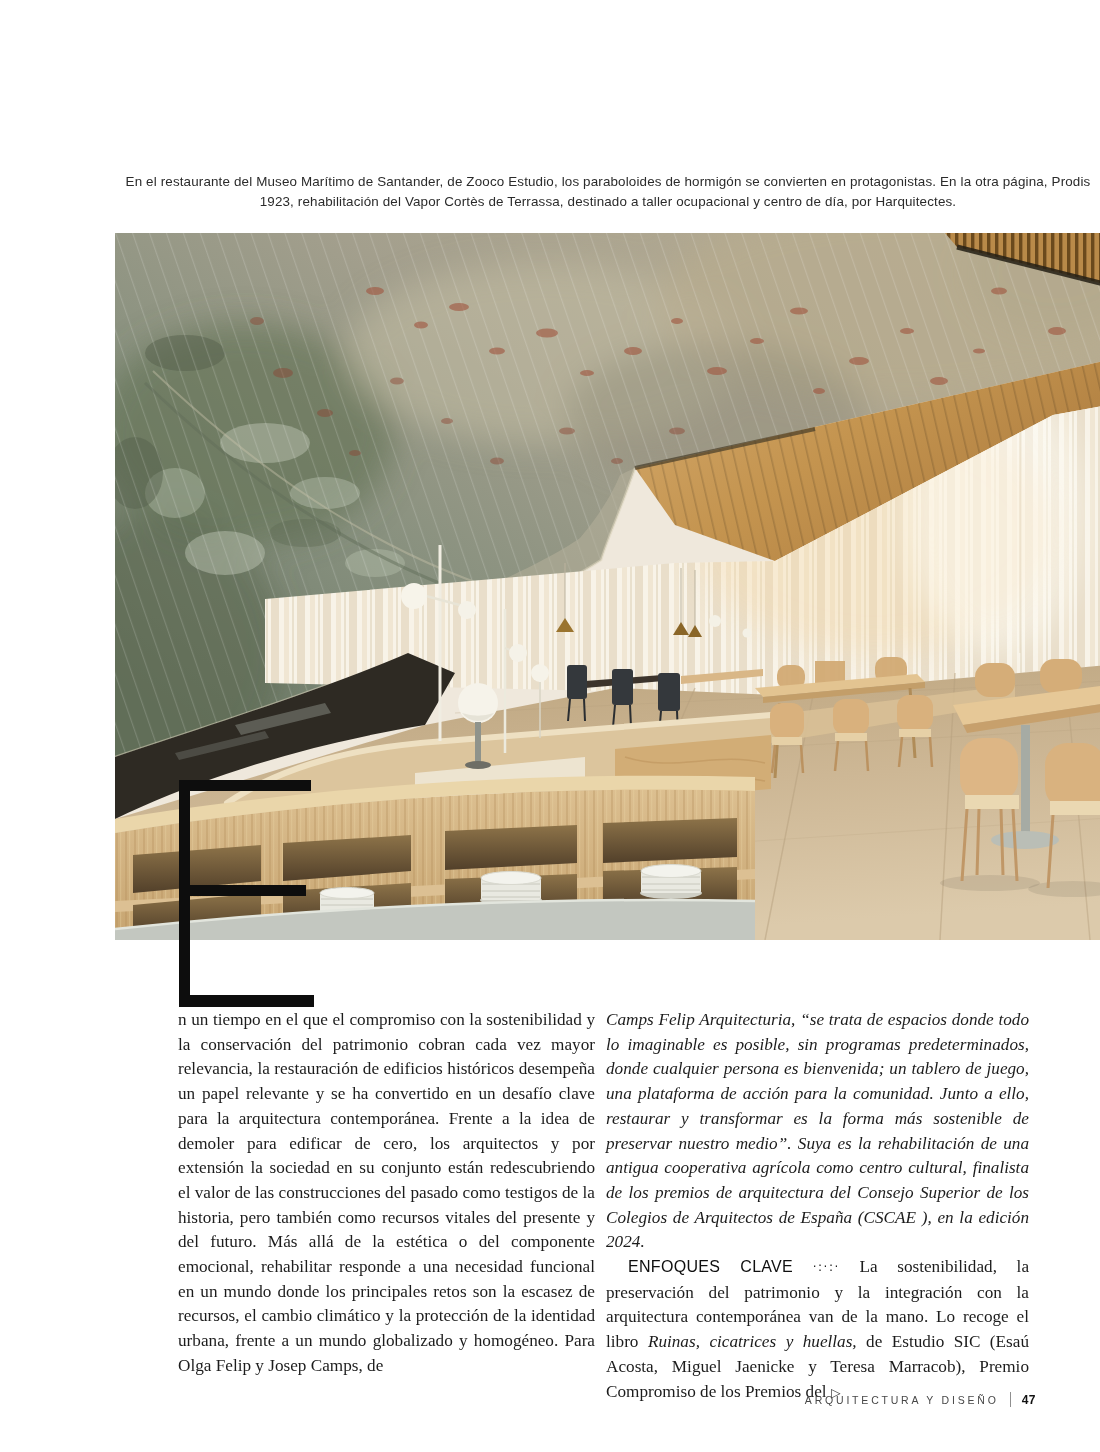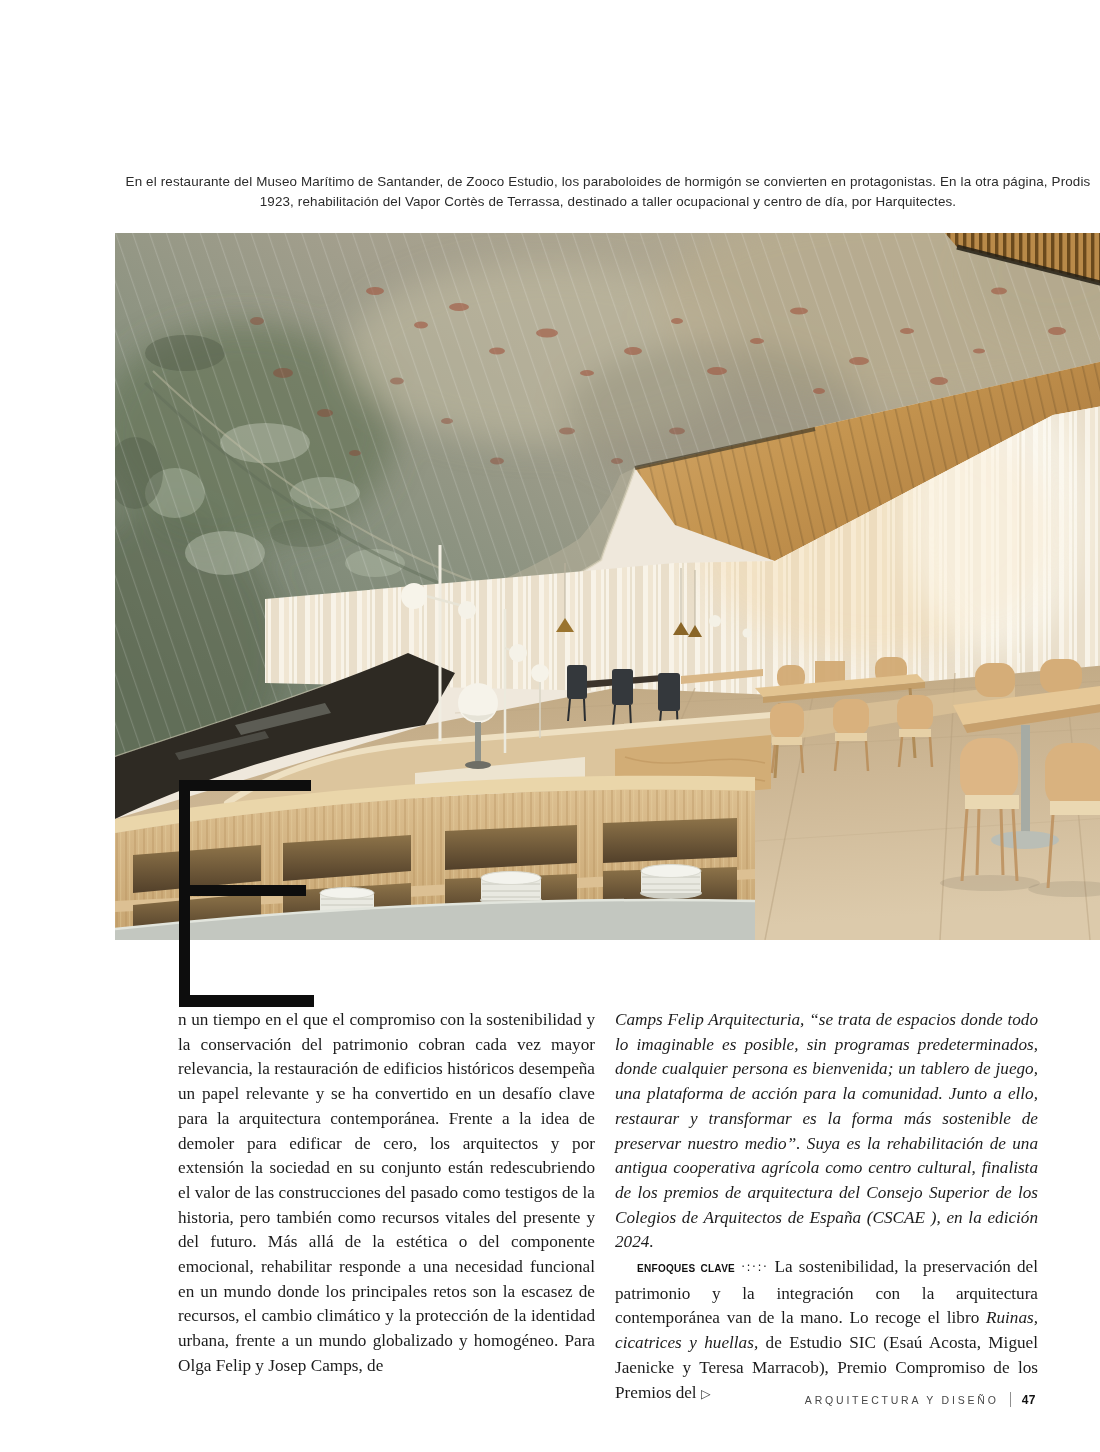--- a/index.html
+++ b/index.html
@@ -13,29 +13,29 @@
   .photo svg{display:block;}
   
   .dropcap{position:absolute;left:171px;top:780px;width:136px;height:227px;z-index:5;}
   .dropcap .bar{position:absolute;background:#0d0d0d;}
   .dc-v{left:0;top:0;width:11px;height:227px;}
   .dc-t{left:0;top:0;width:132px;height:11px;}
   .dc-m{left:0;top:105px;width:127px;height:11px;}
   .dc-b{left:0;top:215px;width:135px;height:12px;}
   .sr{position:absolute;width:1px;height:1px;overflow:hidden;clip-path:inset(50%);}
   
-  .columns{position:absolute;left:170px;top:1008px;width:860px;display:flex;gap:20px;}
+  .columns{position:absolute;left:170px;top:1008px;width:860px;display:flex;gap:11px;}
   .col{font-family:"Liberation Serif",serif;font-size:17.2px;line-height:24.7px;
        text-align:justify;color:#1c1c1c;}
   .col p{margin:0;}
   .col-left{width:417px;}
   .col-right{width:423px;}
   .p-follow{text-indent:0;font-style:italic;}
   .p-enfoques{text-indent:22px;}
-  .kicker{font-family:"Liberation Sans",sans-serif;font-weight:700;font-size:10px;
+  .kicker{font-family:"Liberation Sans",sans-serif;font-weight:400;font-size:16px;
           letter-spacing:.3px;color:#0f0f0f;}
   .ornament{font-family:"DejaVu Sans",sans-serif;font-size:12px;letter-spacing:1.5px;
             color:#1c1c1c;position:relative;top:-1px;}
   .marker{font-family:"DejaVu Sans",sans-serif;font-size:12.5px;color:#3a3a3a;}
   
   .footer{position:absolute;top:1392px;right:72px;display:flex;align-items:center;gap:11px;}
   .footer .mag{font-size:10.5px;letter-spacing:2.8px;color:#474747;}
   .footer .sep{width:1px;height:15px;background:#8f8f8f;}
   .footer .num{font-size:12px;font-weight:700;letter-spacing:.5px;color:#111111;}
 </style>

